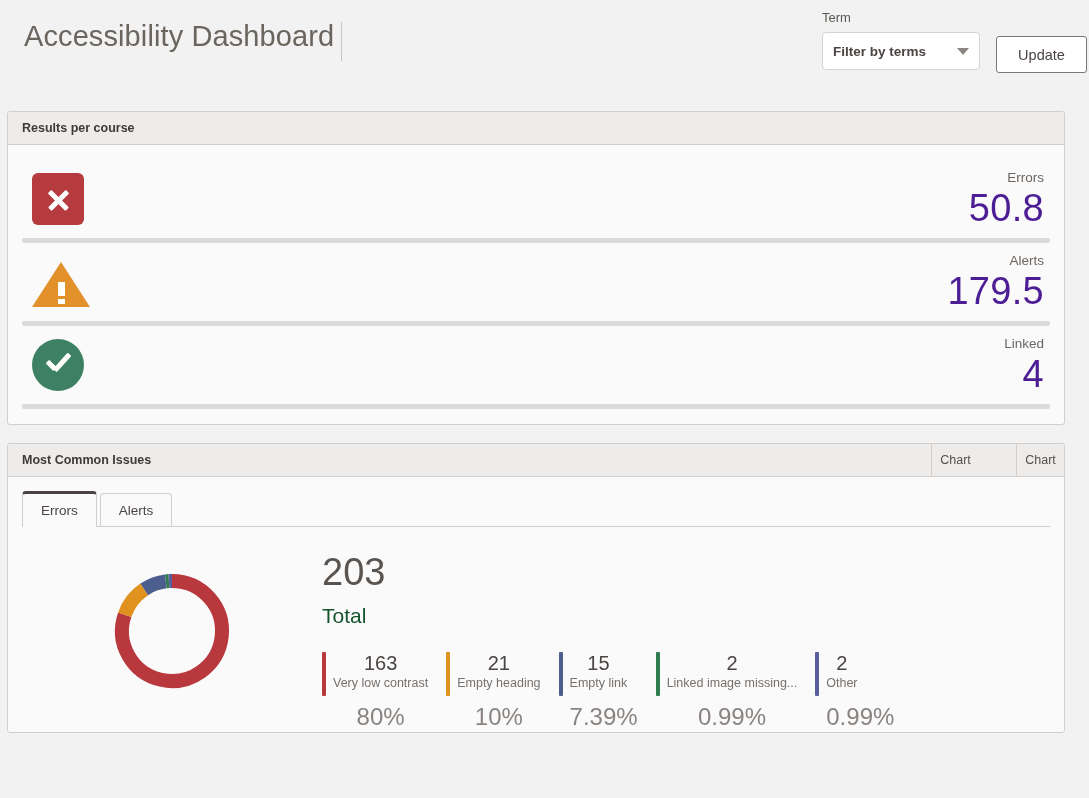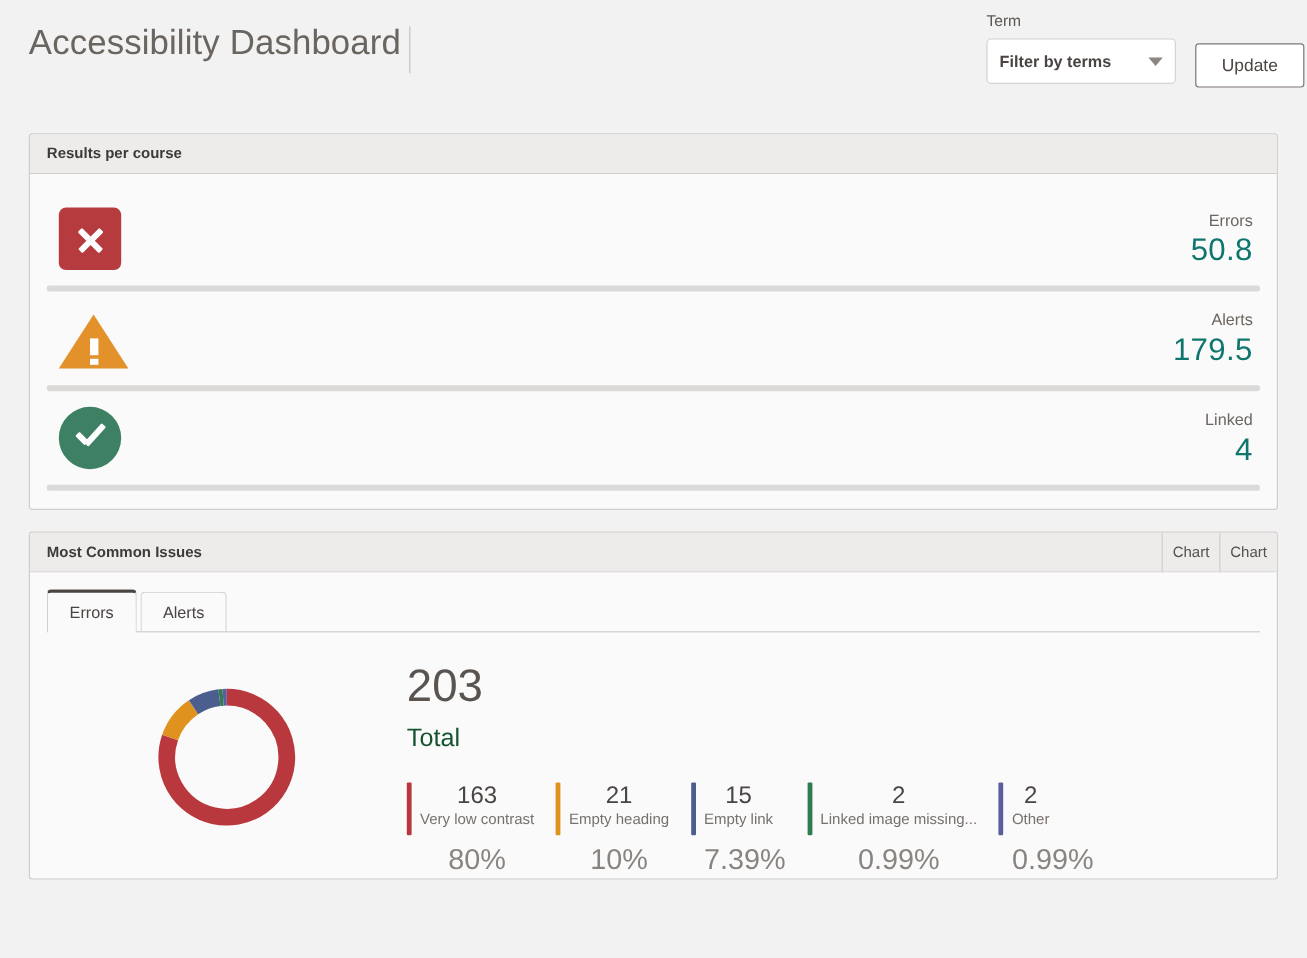--- a/index.html
+++ b/index.html
@@ -81,41 +81,41 @@
     border-radius: 3px;
     font-family: "Liberation Sans", sans-serif;
     font-size: 14.5px;
     color: #4A4442;
     cursor: pointer;
     padding: 0;
   }
 
   
   .panel {
-    margin: 0 24px 0 24px;
+    margin: 0 24px 0 7px;
     background: #FAFAFA;
     border: 1px solid #D2CECC;
     border-radius: 3px;
   }
   .panel-head {
     height: 33px;
     background: #EEECEB;
     border-bottom: 1px solid #D2CECC;
     display: flex;
     align-items: center;
     padding: 0 14px;
     border-radius: 3px 3px 0 0;
   }
   .panel-head-title {
     font-size: 12.5px;
     font-weight: bold;
     color: #3E3A38;
     flex: 1;
   }
-  .seg-group { display: flex; height: 33px; align-items: stretch; margin-right: -14px; }
+  .seg-group { display: flex; height: 33px; align-items: stretch; margin-right: -14px; gap: 37px; }
   .seg-btn {
     width: 48px;
     border: none;
     border-left: 1px solid #D2CECC;
     background: transparent;
     font-family: "Liberation Sans", sans-serif;
     font-size: 12.5px;
     color: #55504D;
     cursor: pointer;
     padding: 0;
@@ -132,23 +132,23 @@
     padding: 0 6px 0 10px;
   }
   .result-meta { text-align: right; line-height: 1; }
   .result-label {
     font-size: 13.5px;
     color: #6B6560;
     display: block;
     margin-bottom: 5px;
   }
   .result-value {
-    font-size: 26px;
-    font-weight: 400;
-    color: #0f766e;
+    font-size: 38px;
+    font-weight: 400;
+    color: #4c1d95;
     display: block;
     letter-spacing: 0.3px;
   }
   .divider-bar {
     height: 5px;
     background: #DCDAD9;
     border-radius: 2px;
     margin: 3px 0 3px 0;
   }
 

